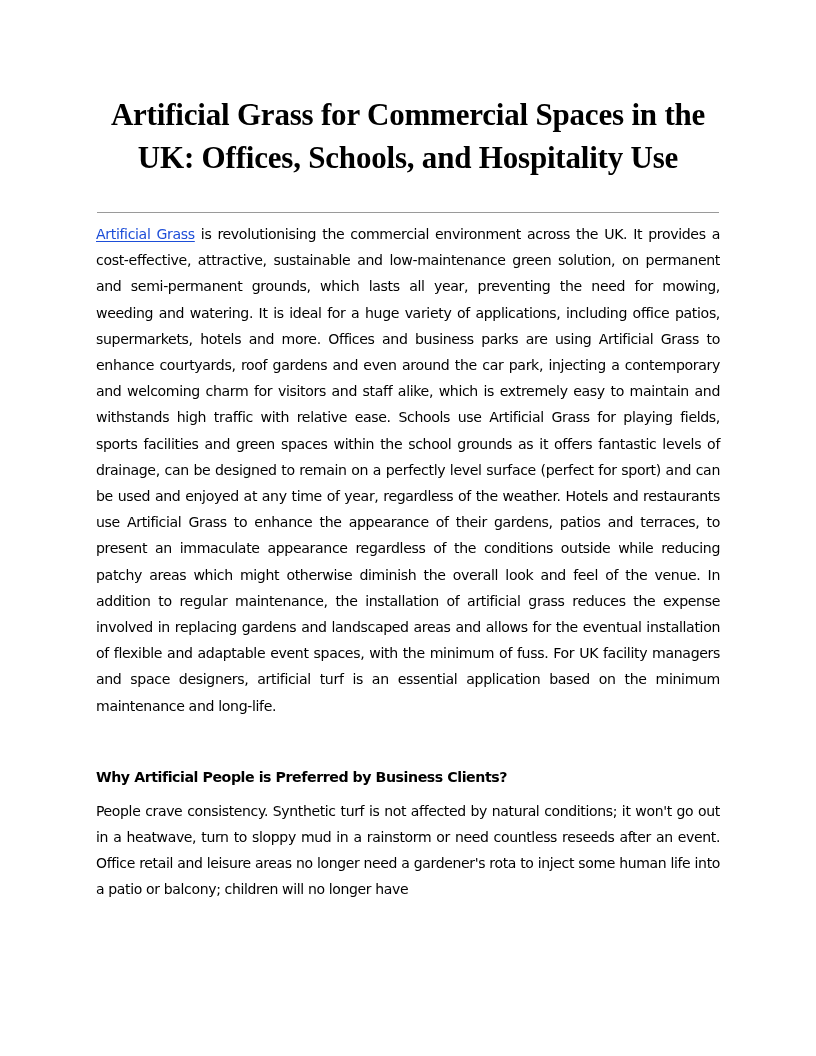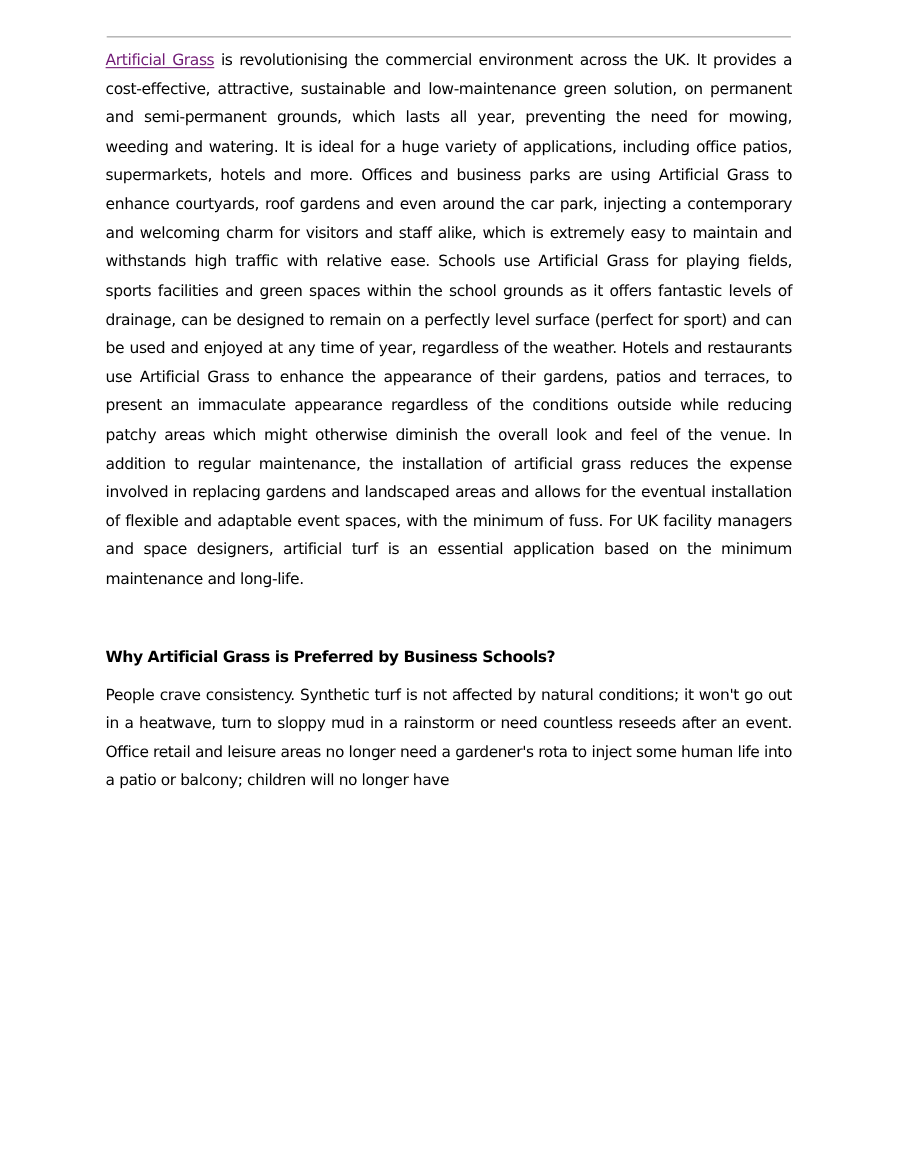--- a/index.html
+++ b/index.html
@@ -45,21 +45,21 @@
       margin: 0;
     }
     .p1 {
       margin-top: 8px;
       font-family: "DejaVu Sans", sans-serif;
       font-size: 14.1px;
       letter-spacing: -0.35px;
       word-spacing: 0px;
     }
     .link {
-      color: #701a75;
+      color: #1d4ed8;
       text-decoration: underline;
       text-decoration-thickness: 1px;
       text-underline-offset: 2px;
     }
     .heading2 {
       font-family: "DejaVu Sans", sans-serif;
       font-weight: bold;
       font-size: 14.2px;
       letter-spacing: -0.45px;
       margin: 0;
@@ -70,17 +70,18 @@
       margin-top: 8px;
       font-family: "DejaVu Sans", sans-serif;
       font-size: 14px;
       letter-spacing: -0.35px;
     }
   </style>
 </head>
 <body>
 
 <div class="page">
+  <h1 class="title">Artificial Grass for Commercial Spaces in the UK: Offices, Schools, and Hospitality Use</h1>
   <div class="rule"></div>
   <p class="body-text p1"><a class="link" href="#">Artificial Grass</a><span> is revolutionising the commercial environment across the UK. It provides a cost-effective, attractive, sustainable and low-maintenance green solution, on permanent and semi-permanent grounds, which lasts all year, preventing the need for mowing, weeding and watering. It is ideal for a huge variety of applications, including office patios, supermarkets, hotels and more. Offices and business parks are using Artificial Grass to enhance courtyards, roof gardens and even around the car park, injecting a contemporary and welcoming charm for visitors and staff alike, which is extremely easy to maintain and withstands high traffic with relative ease. Schools use Artificial Grass for playing fields, sports facilities and green spaces within the school grounds as it offers fantastic levels of drainage, can be designed to remain on a perfectly level surface (perfect for sport) and can be used and enjoyed at any time of year, regardless of the weather. Hotels and restaurants use Artificial Grass to enhance the appearance of their gardens, patios and terraces, to present an immaculate appearance regardless of the conditions outside while reducing patchy areas which might otherwise diminish the overall look and feel of the venue. In addition to regular maintenance, the installation of artificial grass reduces the expense involved in replacing gardens and landscaped areas and allows for the eventual installation of flexible and adaptable event spaces, with the minimum of fuss. For UK facility managers and space designers, artificial turf is an essential application based on the minimum maintenance and long-life.</span></p>
-  <h2 class="heading2">Why Artificial Grass is Preferred by Business Schools?</h2>
+  <h2 class="heading2">Why Artificial People is Preferred by Business Clients?</h2>
   <p class="body-text p2">People crave consistency. Synthetic turf is not affected by natural conditions; it won't go out in a heatwave, turn to sloppy mud in a rainstorm or need countless reseeds after an event. Office retail and leisure areas no longer need a gardener's rota to inject some human life into a patio or balcony; children will no longer have</p>
 </div>
 
 </body></html>

